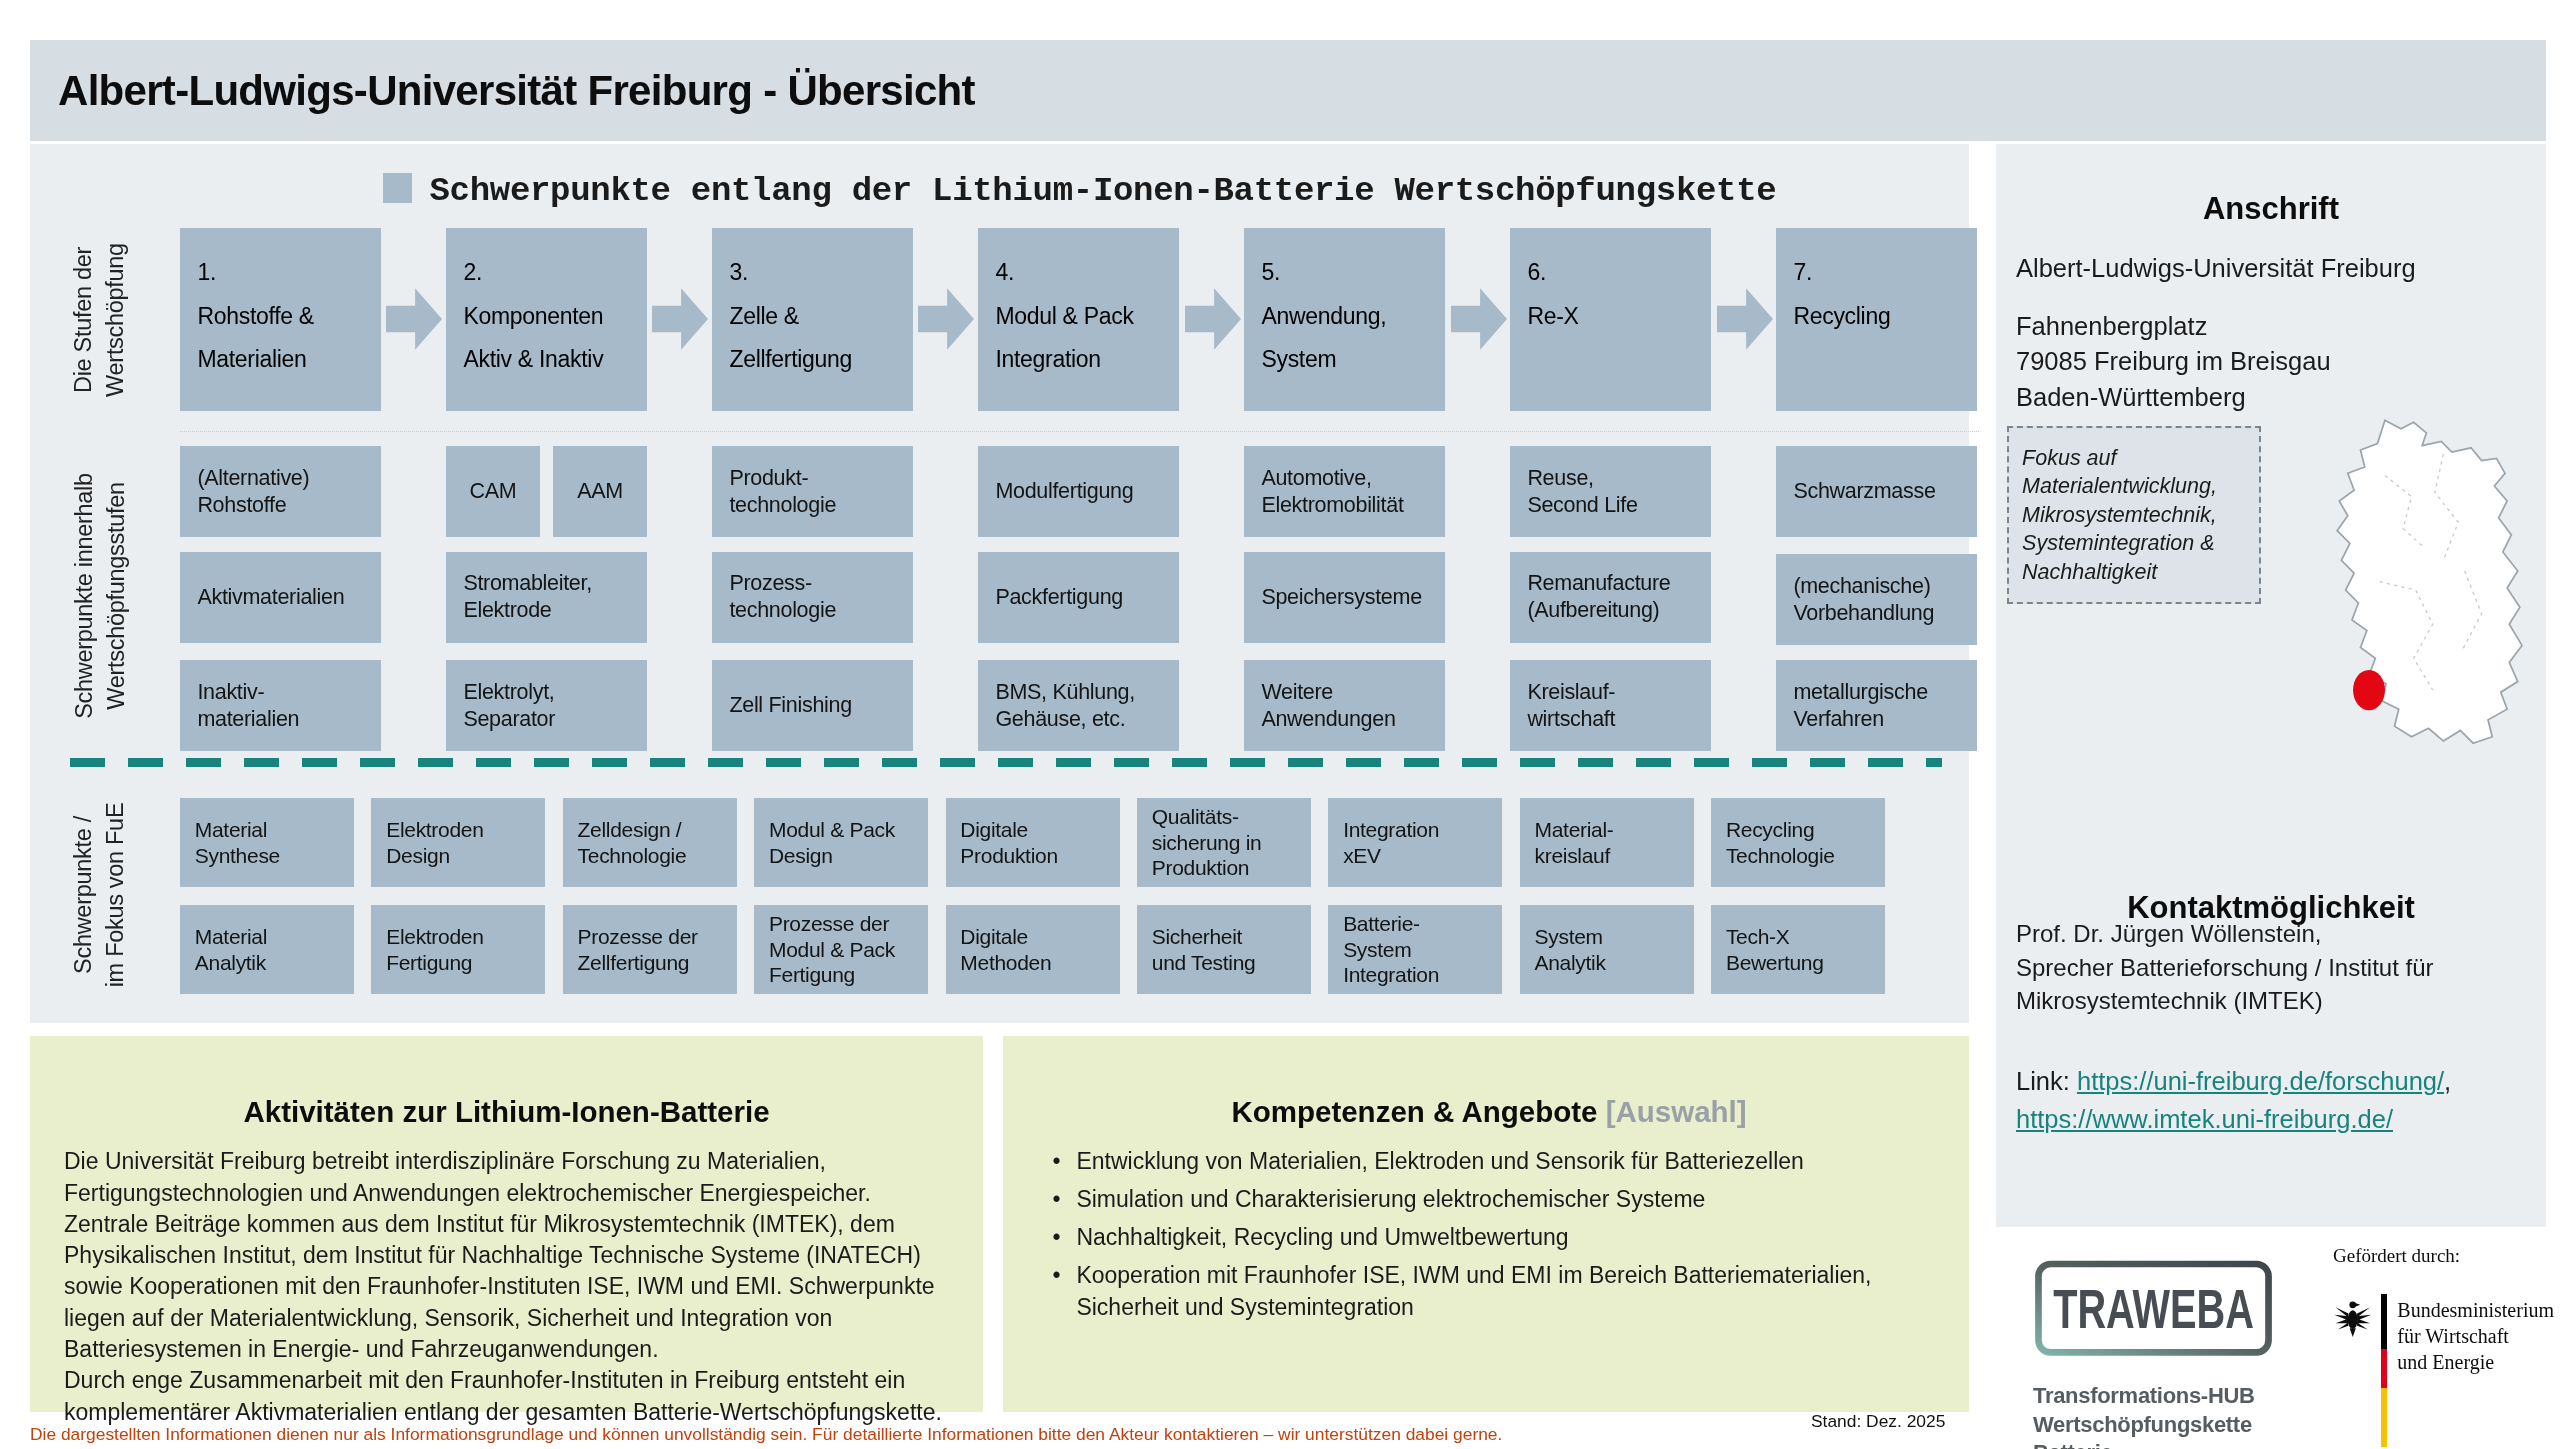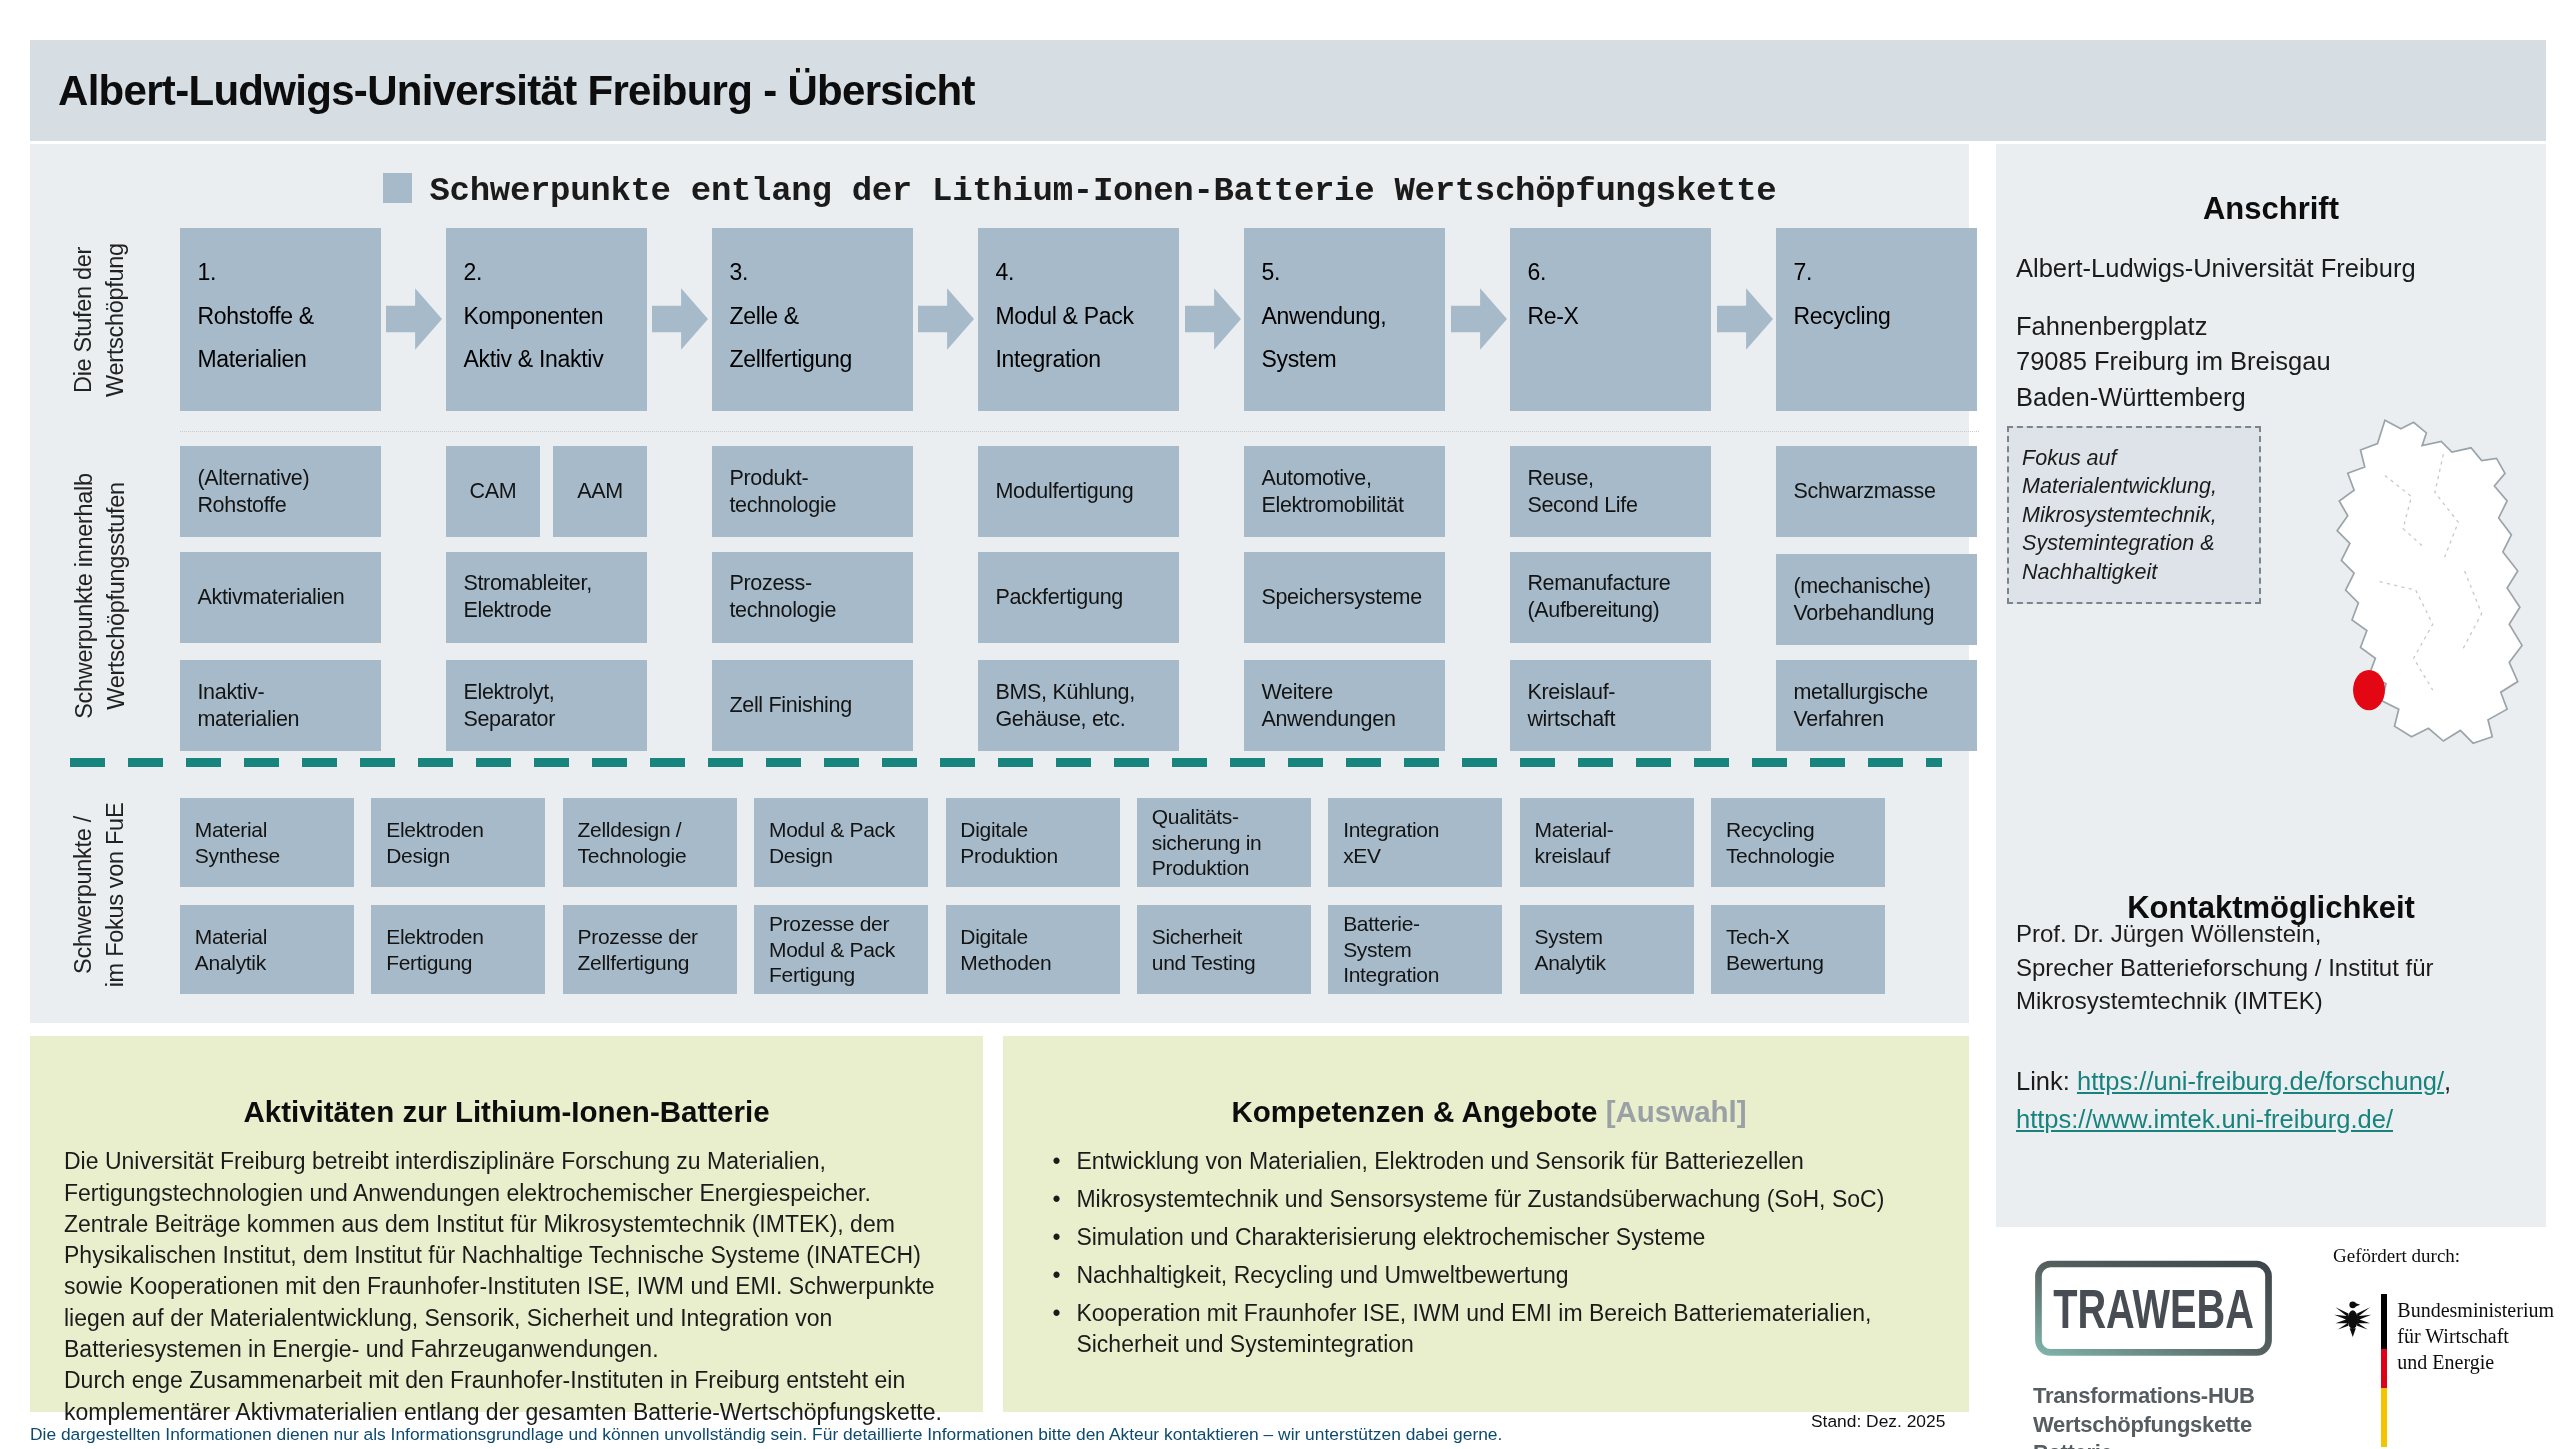--- a/index.html
+++ b/index.html
@@ -82,21 +82,21 @@
   .funding { position:absolute; left:2333px; top:1245px; width:221px;
              font-family:"Liberation Serif", serif; color:#0d0d0d; }
   .funding .lbl { font-size:19px; }
   .bmwi { display:flex; margin-top:27px; }
   .flagbar { width:6.7px; margin:0 10.7px 0 8px; display:flex; flex-direction:column; }
   .flagbar .b { background:#000; height:55px; } .flagbar .r { background:#e1001a; height:39px; }
   .flagbar .g { background:#f5c400; height:59px; }
   .ministry { font-size:20px; line-height:1.3; white-space:pre; padding-top:2.7px; }
 
   
-  .disclaimer { position:absolute; left:30px; top:1424px; font-size:17.4px; color:#0c4a6e; }
+  .disclaimer { position:absolute; left:30px; top:1424px; font-size:17.4px; color:#c2410c; }
   .stand { position:absolute; left:1811px; top:1411px; font-size:17.4px; color:#111; }
 </style>
 </head>
 <body>
 
 <div class="page">
 
   <div class="titlebar">
     <h1>Albert-Ludwigs-Universität Freiburg - Übersicht</h1>
   </div>
@@ -280,21 +280,20 @@
   <div class="green left">
     <h3>Aktivitäten zur Lithium-Ionen-Batterie</h3>
     <p>Die Universität Freiburg betreibt interdisziplinäre Forschung zu Materialien, Fertigungstechnologien und Anwendungen elektrochemischer Energiespeicher. Zentrale Beiträge kommen aus dem Institut für Mikrosystemtechnik (IMTEK), dem Physikalischen Institut, dem Institut für Nachhaltige Technische Systeme (INATECH) sowie Kooperationen mit den Fraunhofer-Instituten ISE, IWM und EMI. Schwerpunkte liegen auf der Materialentwicklung, Sensorik, Sicherheit und Integration von Batteriesystemen in Energie- und Fahrzeuganwendungen.</p>
     <p>Durch enge Zusammenarbeit mit den Fraunhofer-Instituten in Freiburg entsteht ein komplementärer Aktivmaterialien entlang der gesamten Batterie-Wertschöpfungskette.</p>
   </div>
 
   <div class="green right">
     <h3><span>Kompetenzen &amp; Angebote </span><span class="suffix">[Auswahl]</span></h3>
     <ul>
       <li>Entwicklung von Materialien, Elektroden und Sensorik für Batteriezellen</li>
-      <li>Mikrosystemtechnik und Sensorsysteme für Zustandsüberwachung (SoH, SoC)</li>
       <li>Simulation und Charakterisierung elektrochemischer Systeme</li>
       <li>Nachhaltigkeit, Recycling und Umweltbewertung</li>
       <li>Kooperation mit Fraunhofer ISE, IWM und EMI im Bereich Batteriematerialien, Sicherheit und Systemintegration</li>
     </ul>
   </div>
 
   <div class="traweba">
     <svg width="241" height="107" viewBox="0 0 360 160">
       <defs>
         <linearGradient id="twg" x1="0" y1="1" x2="1" y2="0">

